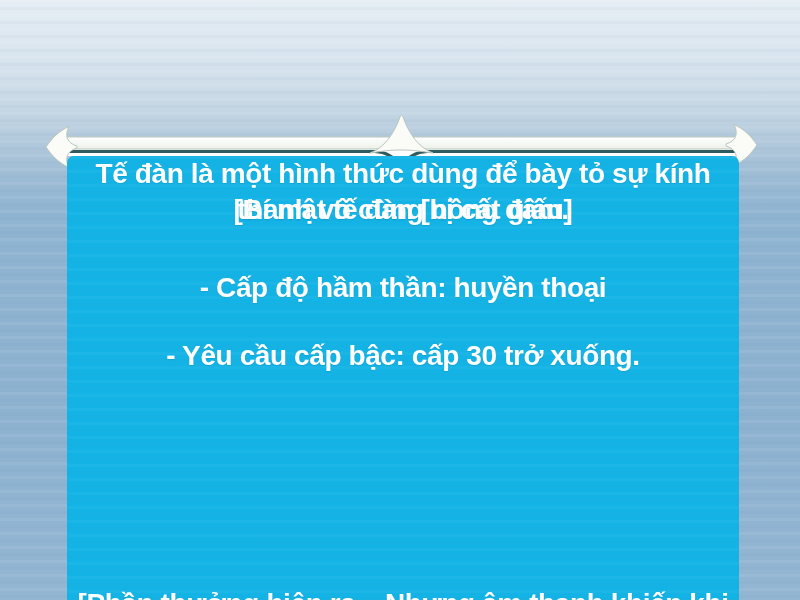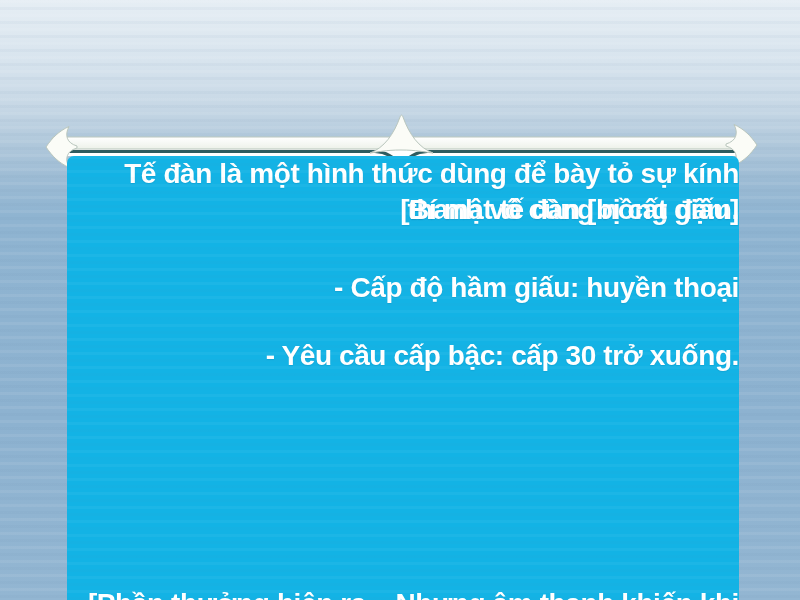--- a/index.html
+++ b/index.html
@@ -38,21 +38,21 @@
     border-radius: 7px 7px 0 0;
     opacity: .55;
   }
   .ornament {
     position: absolute; left: 0; top: 108px;
     width: 800px; height: 72px;
     pointer-events: none;
   }
   .t {
     position: absolute; left: 0; right: 0;
-    text-align: right;
+    text-align: center;
     color: #ffffff;
     font-weight: 700;
     font-size: 28px;
     line-height: 36px;
     letter-spacing: -0.4px;
     text-shadow: 0 1px 1px rgba(0,90,130,0.15);
     white-space: nowrap;
   }
   .title   { top: 36px; }
   .stat1   { top: 114px; }
@@ -87,20 +87,20 @@
   <path d="M 46 39 C 52 30 59 23 69 18.5 C 64.5 27 66.5 35 77 38 L 77 40
            C 66.5 43 64.5 51 69 59.5 C 59 55 52 48 46 39 Z" fill="#fbfcf7" stroke="#b9c6bd" stroke-width="1" stroke-linejoin="round"></path>
 
   <path d="M 757 37 C 751 28 744 21 734 16.5 C 738.5 25 736.5 33 726 36 L 726 38
            C 736.5 41 738.5 49 734 57.5 C 744 53 751 46 757 37 Z" fill="#fbfcf7" stroke="#b9c6bd" stroke-width="1" stroke-linejoin="round"></path>
 </svg>
 
 <div class="panel">
   <div class="stripes"></div>
   <div class="t title">[Bí mật tế đàn [bị cất giấu]</div>
-  <div class="t stat1">- Cấp độ hầm giấu: huyền thoại</div>
+  <div class="t stat1">- Cấp độ hầm thần: huyền thoại</div>
   <div class="t stat2">- Yêu cầu cấp bậc: cấp 30 trở xuống.</div>
   <div class="desc">
     <div class="t" style="position:static">Tế đàn là một hình thức dùng để bày tỏ sự kính</div>
     <div class="t" style="position:static">thanh vô cùng nồng đậm.</div>
   </div>
   <div class="t cutline">[Phần thưởng hiện ra... Nhưng âm thanh khiến khi</div>
 </div>
 
 </body></html>

